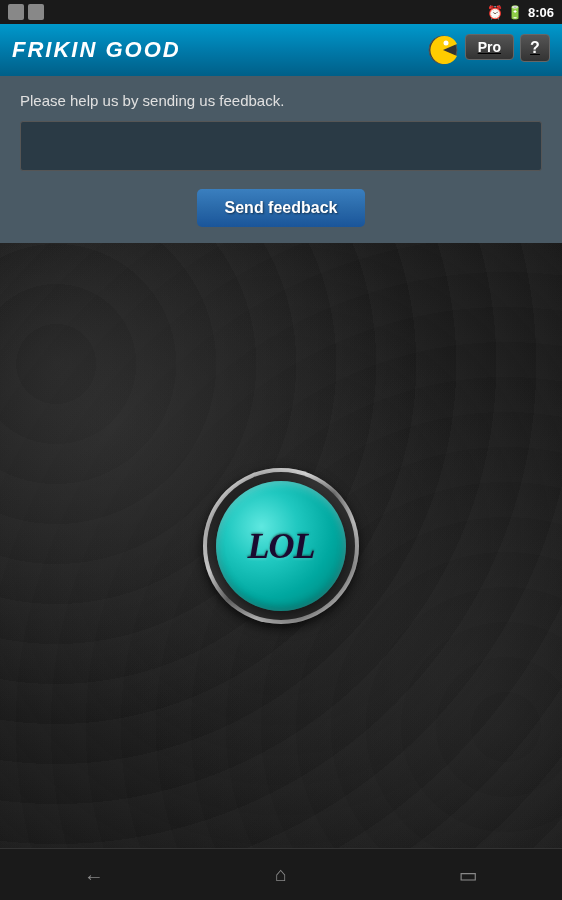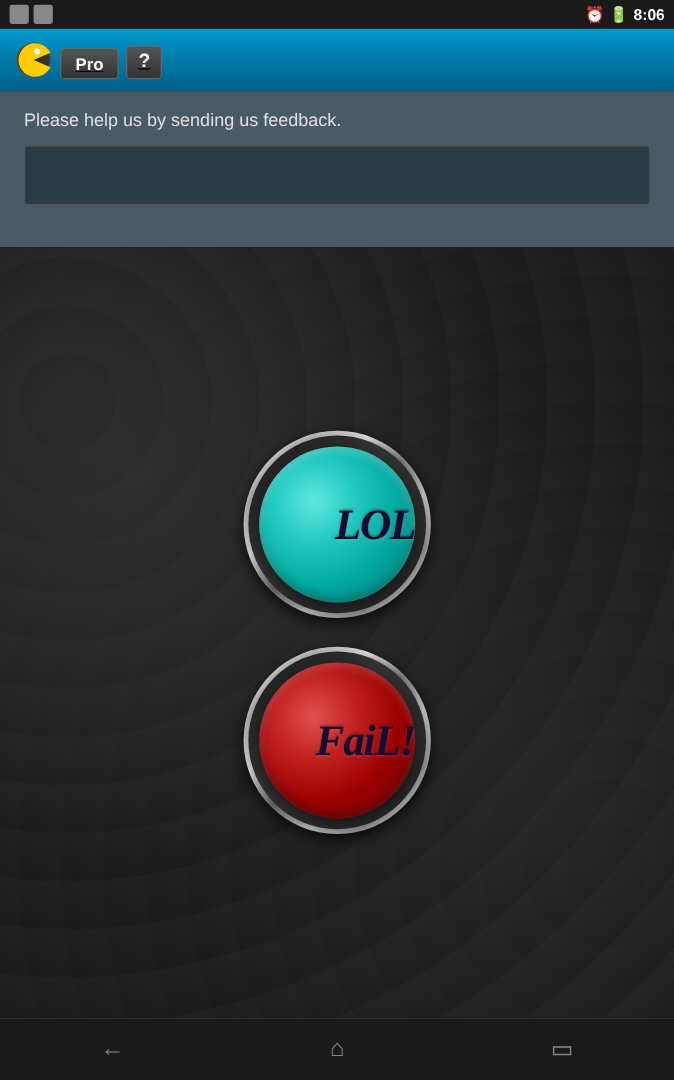--- a/index.html
+++ b/index.html
@@ -62,21 +62,21 @@
       display: inline-block;
       color: white;
       font-size: 22px;
       font-weight: 900;
       font-style: italic;
       text-transform: uppercase;
       letter-spacing: 2px;
     }
     .header-right {
       display: flex;
-      align-items: flex-end;
+      align-items: flex-start;
       gap: 6px;
       text-decoration: underline;
     }
     .pacman-icon {
       width: 32px;
       height: 32px;
     }
     .pro-button {
       background: linear-gradient(180deg, #555 0%, #333 100%);
       color: white;
@@ -214,21 +214,21 @@
     }
 
     .button-inner {
       width: 130px;
       height: 130px;
       border-radius: 50%;
       position: relative;
       z-index: 2;
       display: flex;
       align-items: center;
-      justify-content: flex-end;
+      justify-content: center;
       overflow: hidden;
     }
 
     .lol-button .button-inner {
       background: radial-gradient(circle at 35% 35%,
         #5fe8e0 0%,
         #20c8c0 30%,
         #00a8a0 60%,
         #007870 100%);
       box-shadow:
@@ -301,50 +301,47 @@
     <div class="small-icon"></div>
   </div>
   <div class="status-right">
     <span class="alarm-icon">⏰</span>
     <span class="battery-icon">🔋</span>
     <span>8:06</span>
   </div>
 </div>
 
 <div class="app-header">
+  <div class="app-title-styled">FRiKiN GooD</div>
   <div class="header-right">
 
     <svg class="pacman-icon" viewBox="0 0 32 32">
       <circle cx="16" cy="16" r="14" fill="#333" stroke="#555" stroke-width="1"></circle>
       <path d="M16,16 L30,10 A14,14 0 1,0 30,22 Z" fill="#ffcc00"></path>
       <circle cx="19" cy="9" r="2.5" fill="white"></circle>
     </svg>
     <button class="pro-button">Pro</button>
     <div class="help-button">?</div>
   </div>
 </div>
 
 <div class="feedback-panel">
   <p class="feedback-text">Please help us by sending us feedback.</p>
   <textarea class="feedback-input" style=""></textarea>
+  <button class="send-feedback-btn">Send feedback</button>
 </div>
 
 <div class="main-content">
 
   <div class="round-button lol-button">
     <div class="button-inner">
       <span class="button-label">LOL</span>
     </div>
   </div>
 
-  <div class="round-button fail-button">
-    <div class="button-inner">
-      <span class="button-label">FaiL!</span>
-    </div>
-  </div>
 </div>
 
 <div class="nav-bar">
   <div class="nav-icon">
     <span>←</span>
   </div>
   <div class="nav-icon">
     <span>⌂</span>
   </div>
   <div class="nav-icon">

